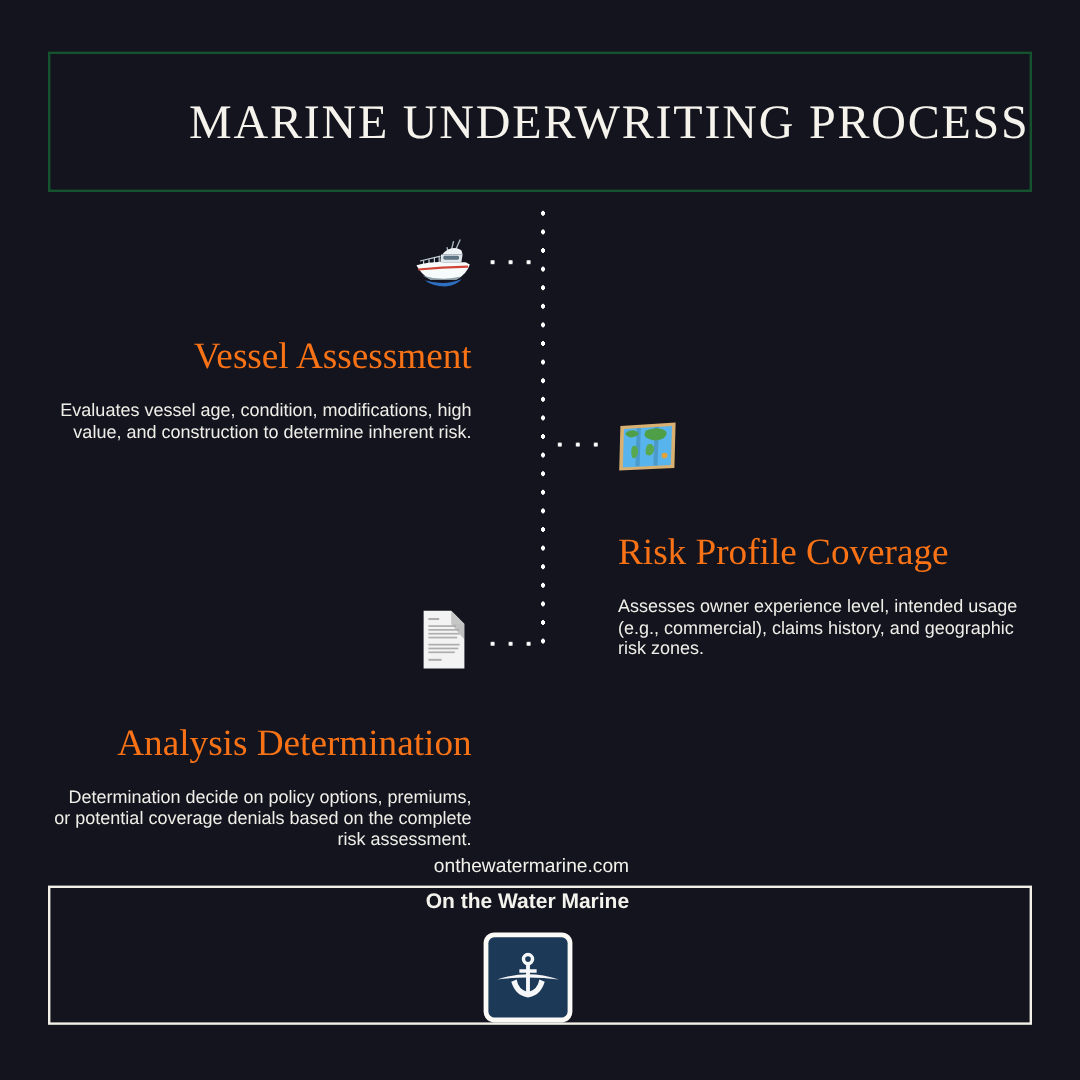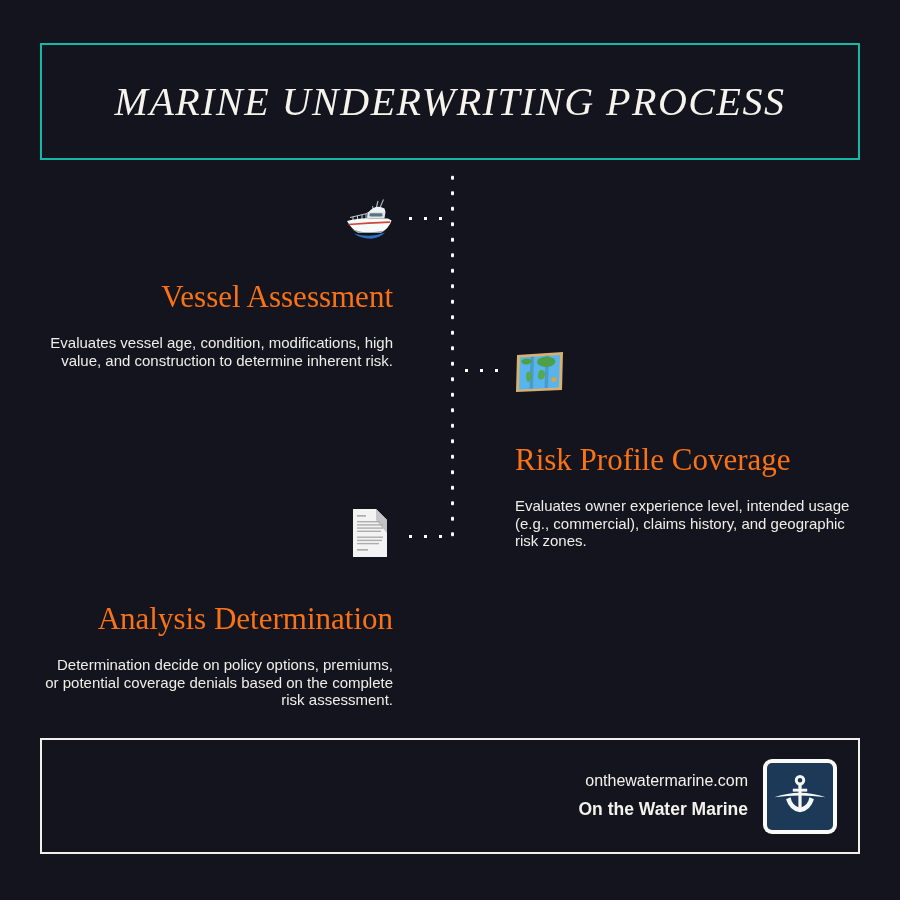--- a/index.html
+++ b/index.html
@@ -7,22 +7,22 @@
   body {
     background:#14141e;
     font-family:"Liberation Sans", sans-serif;
     overflow:hidden;
   }
   .canvas { position:relative; width:900px; height:900px; background:#14141e; }
 
   
   .title-box {
     position:absolute; left:40px; top:43px; width:820px; height:117px;
-    border:2px solid #14b8a6;
-    display:flex; align-items:center; justify-content:center;font-style:italic;
+    border:2px solid #14532d;
+    display:flex; align-items:center; justify-content:flex-end;
   }
   .title {
     font-family:"Liberation Serif", serif;
     font-weight:400; font-size:40px; letter-spacing:1.5px;
     color:#f5f3ec; white-space:nowrap;
   }
 
   
   .vdots {
     position:absolute; left:450px; top:170px; width:5px; height:372px;
@@ -57,21 +57,21 @@
   .step-left  { text-align:left; }
   .step-1 { left:40px;  top:280px; width:353px; }
   .step-2 { left:515px; top:443px; width:337px; }
   .step-3 { left:40px;  top:602px; width:353px; }
 
   
   .footer-box {
     position:absolute; left:40px; top:738px; width:820px; height:116px;
     border:2px solid #f2f0e8;
     display:flex; align-items:center; justify-content:flex-end;
-    gap:15px; padding-right:21px;
+    gap:15px; padding-right:21px;flex-direction:column;
   }
   .footer-text { text-align:right; color:#f4f2ec; }
   .site  { font-size:16px; font-weight:400; }
   .brand { font-size:17.5px; font-weight:bold; margin-top:9px; }
   .logo {
     width:74px; height:75px; background:#fbfaf6; border-radius:9px;
     padding:4px; flex:0 0 auto;
   }
   .logo-inner {
     width:100%; height:100%; background:#1c3a58; border-radius:5px;
@@ -149,21 +149,21 @@
     </svg>
   </div>
 
   <div class="step step-1 step-right">
     <h2>Vessel Assessment</h2>
     <p>Evaluates vessel age, condition, modifications, high value, and construction to determine inherent risk.</p>
   </div>
 
   <div class="step step-2 step-left">
     <h2>Risk Profile Coverage</h2>
-    <p>Evaluates owner experience level, intended usage (e.g., commercial), claims history, and geographic risk zones.</p>
+    <p>Assesses owner experience level, intended usage (e.g., commercial), claims history, and geographic risk zones.</p>
   </div>
 
   <div class="step step-3 step-right">
     <h2>Analysis Determination</h2>
     <p>Determination decide on policy options, premiums, or potential coverage denials based on the complete risk assessment.</p>
   </div>
 
   <div class="footer-box">
     <div class="footer-text">
       <div class="site">onthewatermarine.com</div>

